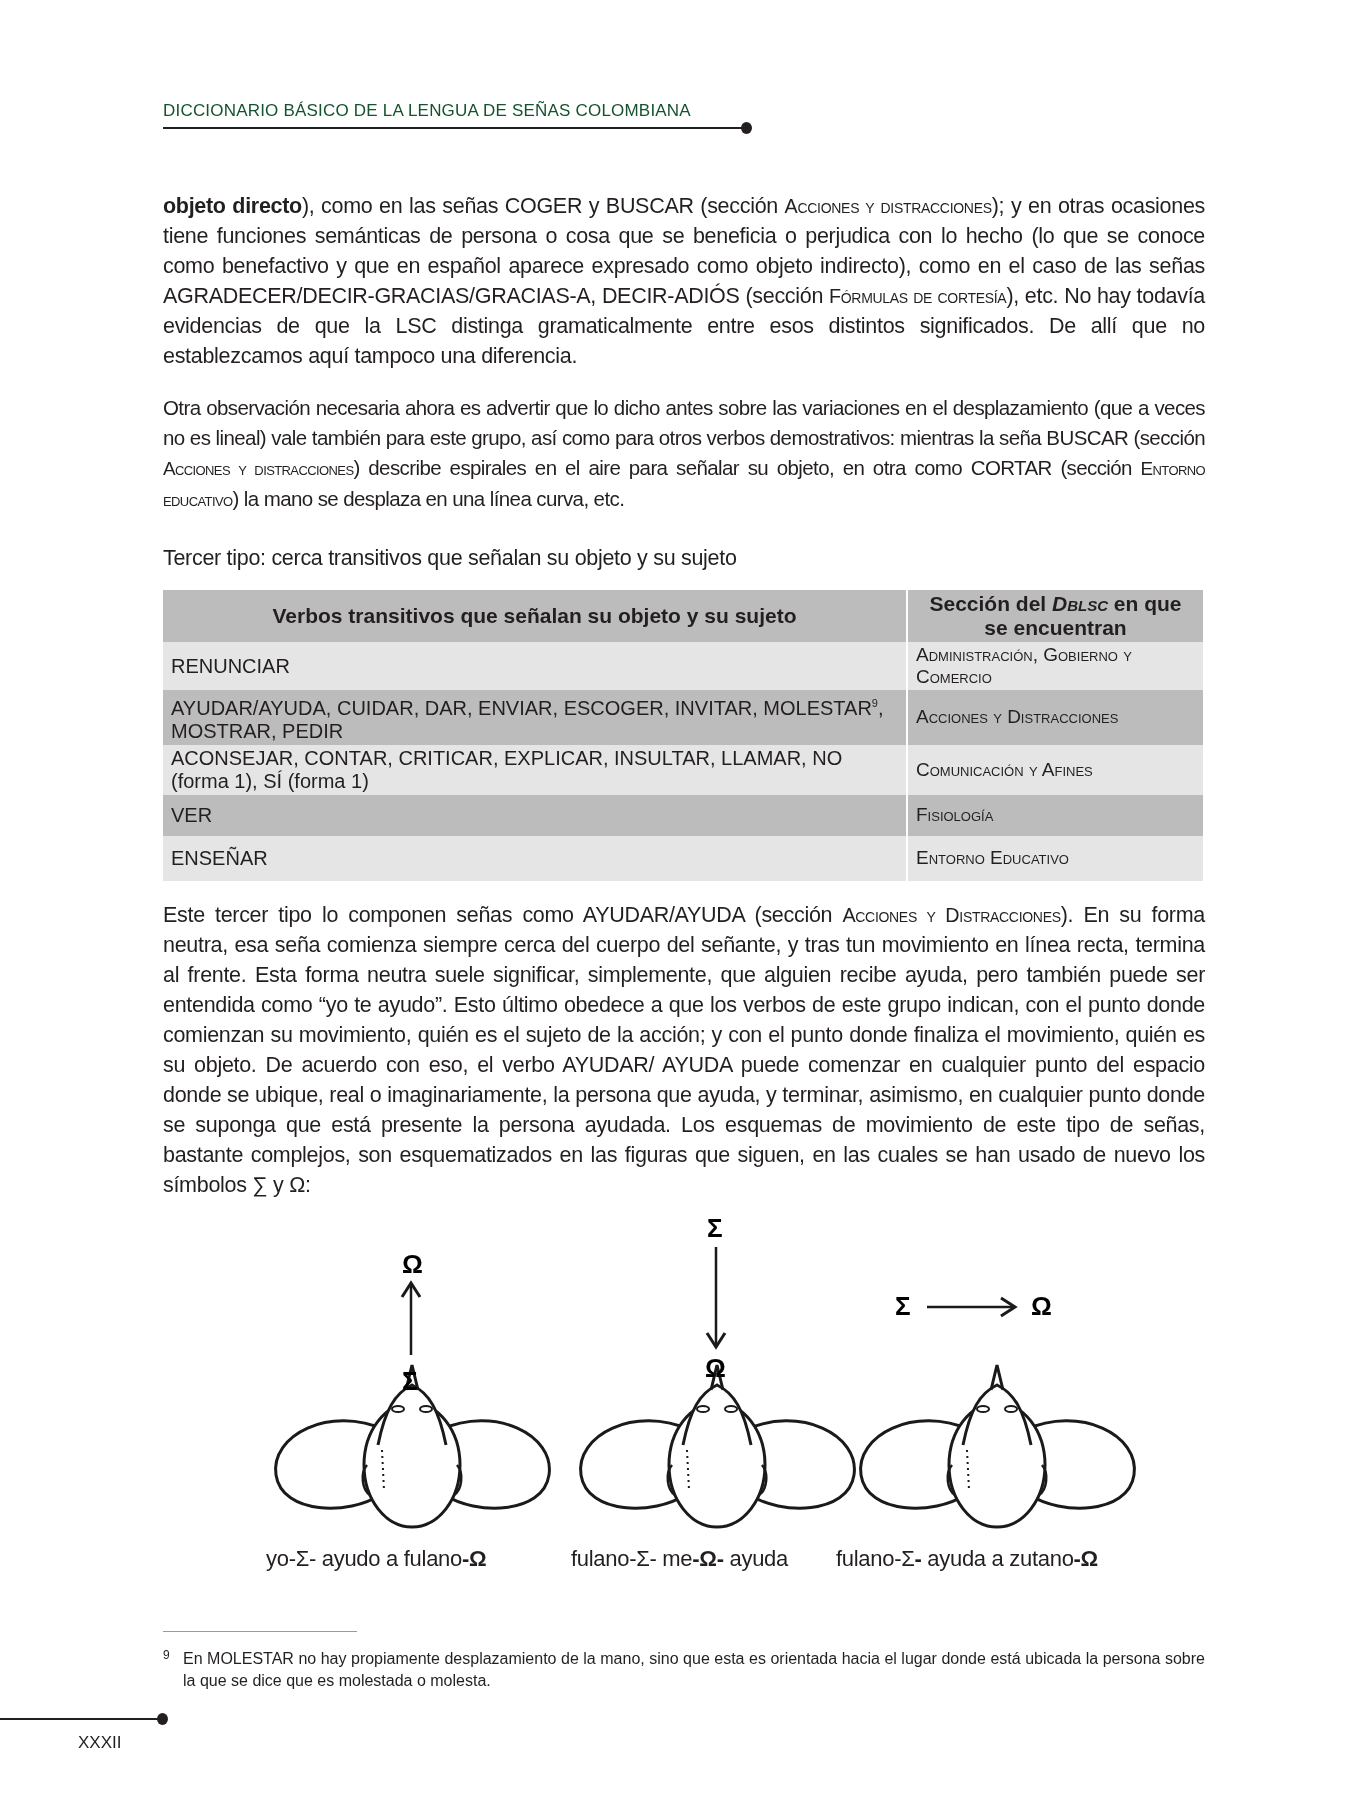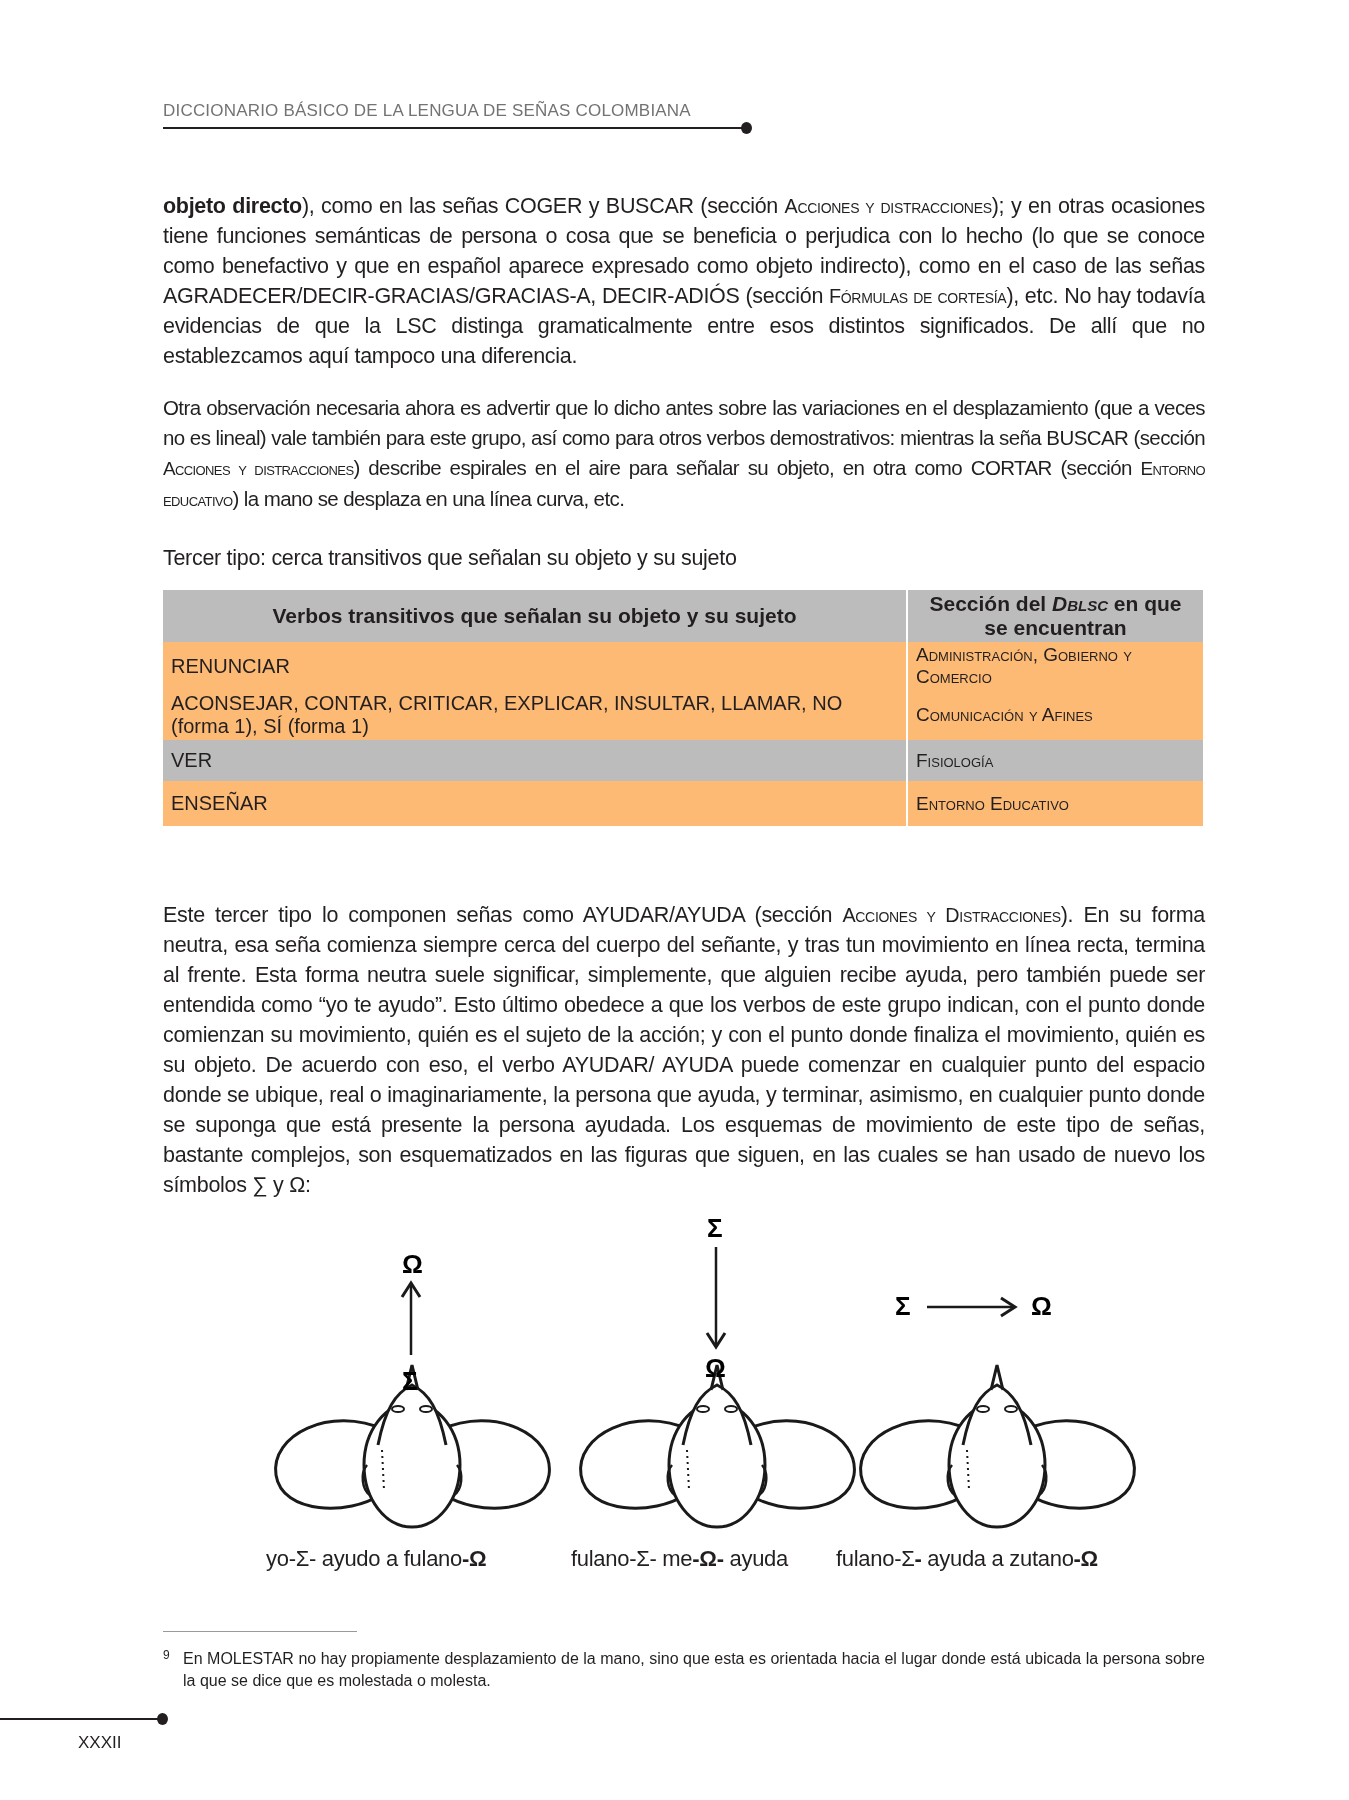--- a/index.html
+++ b/index.html
@@ -1,31 +1,31 @@
 <!DOCTYPE html>
 <html><head>
 <meta charset="utf-8">
 <style>
   html, body { margin:0; padding:0; background:#ffffff; }
   body { width:1349px; height:1800px; position:relative; overflow:hidden;
          font-family:"Liberation Sans", sans-serif; color:#231f20; }
   .abs { position:absolute; }
-  .header-title { left:163px; top:101px; font-size:17px; letter-spacing:0.2px; color:#737373; }
+  .header-title { left:163px; top:101px; font-size:17px; letter-spacing:0.2px; color:#14532d; }
   .header-rule { left:163px; top:127px; width:583px; height:1.5px; background:#231f20; }
   .header-dot { left:741px; top:122px; width:11px; height:12px; border-radius:50%; background:#231f20; }
   .para { left:163px; width:1042px; font-size:21.5px; line-height:30px; text-align:justify; font-family:"Liberation Sans", sans-serif; letter-spacing:-0.3px; }
   .para.condensed { font-size:20.5px; letter-spacing:-0.6px; line-height:30px; }
   .sc { font-variant:small-caps; font-size:0.92em; }
   .subtitle { left:163px; top:546px; font-size:21.5px; letter-spacing:-0.3px; }
   table.verbs { position:absolute; left:163px; top:590px; width:1042px; border-collapse:collapse; font-size:20px; }
   table.verbs th, table.verbs td { border-right:2px solid #ffffff; padding:2px 8px; vertical-align:middle; }
   table.verbs th { background:#bdbcbc; font-weight:bold; height:40px; font-size:21px; }
   table.verbs th.c1 { text-align:center; width:727px; }
   table.verbs th.c2 { text-align:center; }
-  table.verbs tr.light td { background:#fdba74; }
+  table.verbs tr.light td { background:#e5e5e5; }
   table.verbs tr.dark td { background:#bdbcbc; }
   table.verbs td.c2 { font-variant:small-caps; font-size:19px; }
   table.verbs td.c1 { line-height:23px; }
   .figure { position:absolute; }
   .caption { top:1546px; font-size:22px; letter-spacing:-0.3px; }
   .fn-rule { left:163px; top:1631px; width:194px; height:1px; background:#9a9a9a; }
   .footnote { left:163px; top:1648px; width:1042px; font-size:16px; line-height:22px; text-align:justify; }
   .footnote sup { font-size:12px; position:absolute; left:0; top:-4px; }
   .footnote .fn-text { display:block; padding-left:20px; }
   .foot-rule { left:0; top:1718px; width:160px; height:1.5px; background:#231f20; }
@@ -53,20 +53,24 @@
   <thead>
     <tr>
       <th class="c1">Verbos transitivos que señalan su objeto y su sujeto</th>
       <th class="c2"><span>Sección del </span><i style="font-variant:small-caps;">Dblsc</i><span> en que se encuentran</span></th>
     </tr>
   </thead>
   <tbody>
     <tr class="light" style="height:43px;">
       <td class="c1">RENUNCIAR</td>
       <td class="c2">Administración, Gobierno y Comercio</td>
+    </tr>
+    <tr class="dark" style="height:50px;">
+      <td class="c1"><span>AYUDAR/AYUDA, CUIDAR, DAR, ENVIAR, ESCOGER, INVITAR, MOLESTAR</span><sup style="font-size:11px;">9</sup><span>, MOSTRAR, PEDIR</span></td>
+      <td class="c2">Acciones y Distracciones</td>
     </tr>
     <tr class="light" style="height:44px;">
       <td class="c1">ACONSEJAR, CONTAR, CRITICAR, EXPLICAR, INSULTAR, LLAMAR, NO (forma 1), SÍ (forma 1)</td>
       <td class="c2">Comunicación y Afines</td>
     </tr>
     <tr class="dark" style="height:41px;">
       <td class="c1">VER</td>
       <td class="c2">Fisiología</td>
     </tr>
     <tr class="light" style="height:45px;padding-left:48px;">

